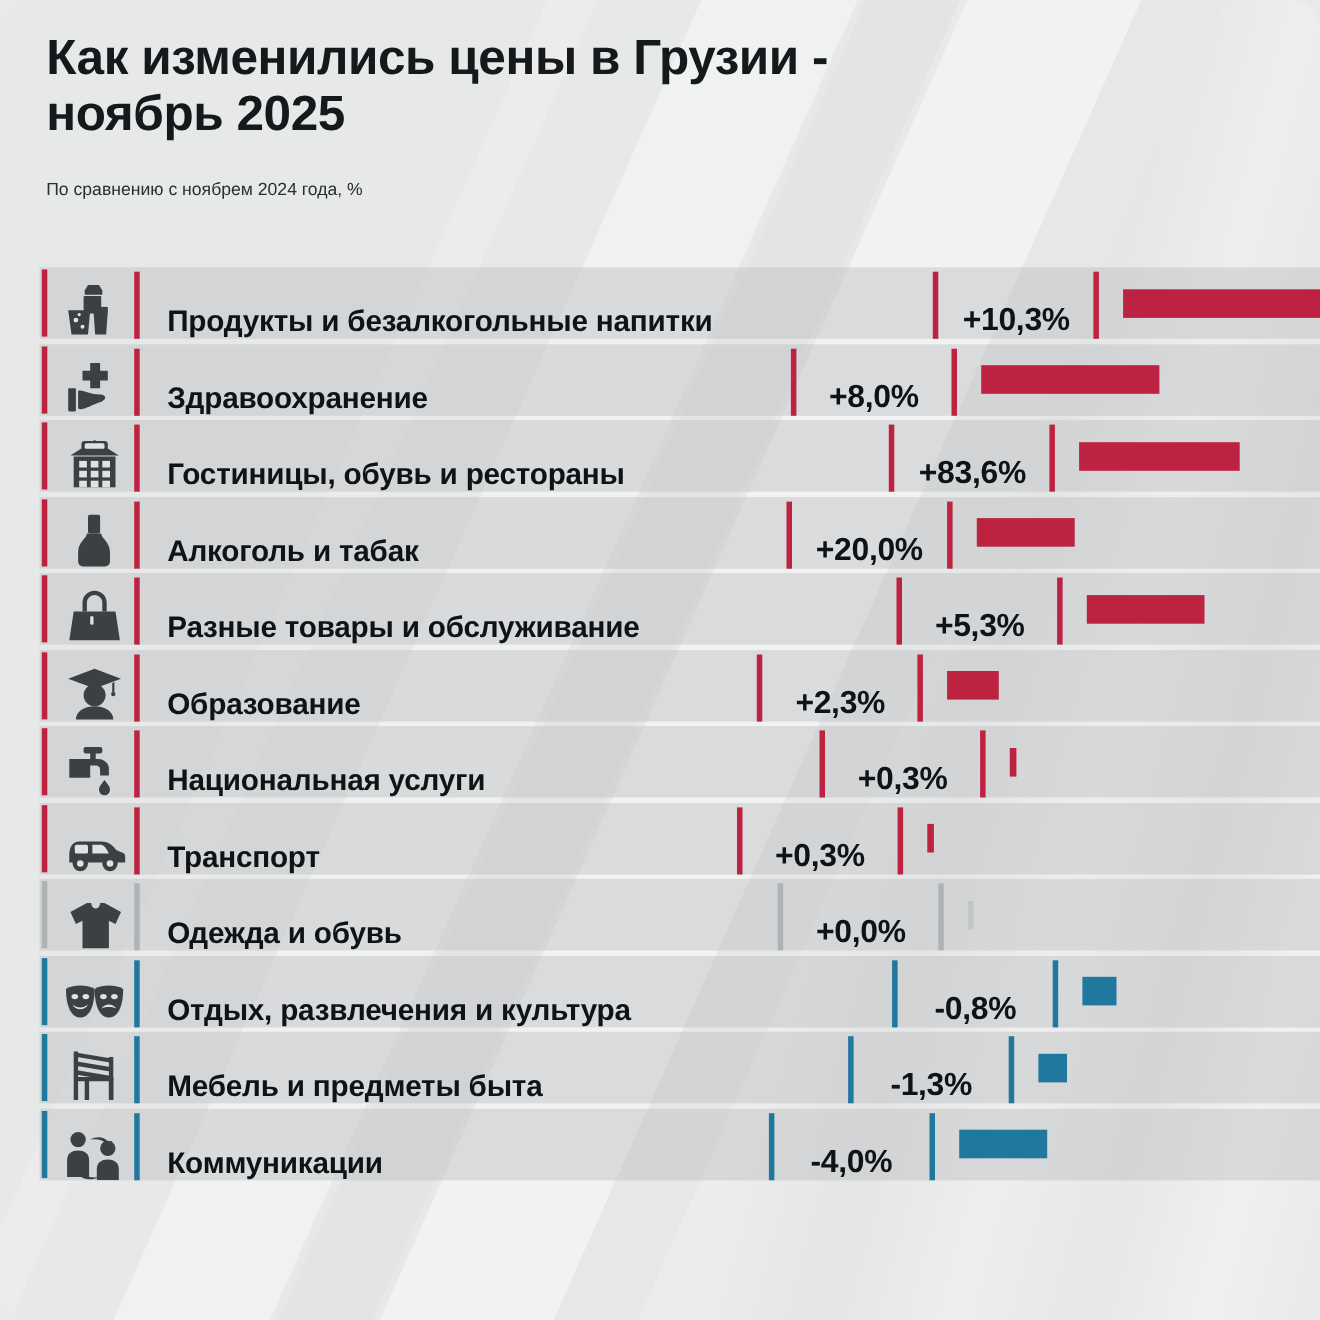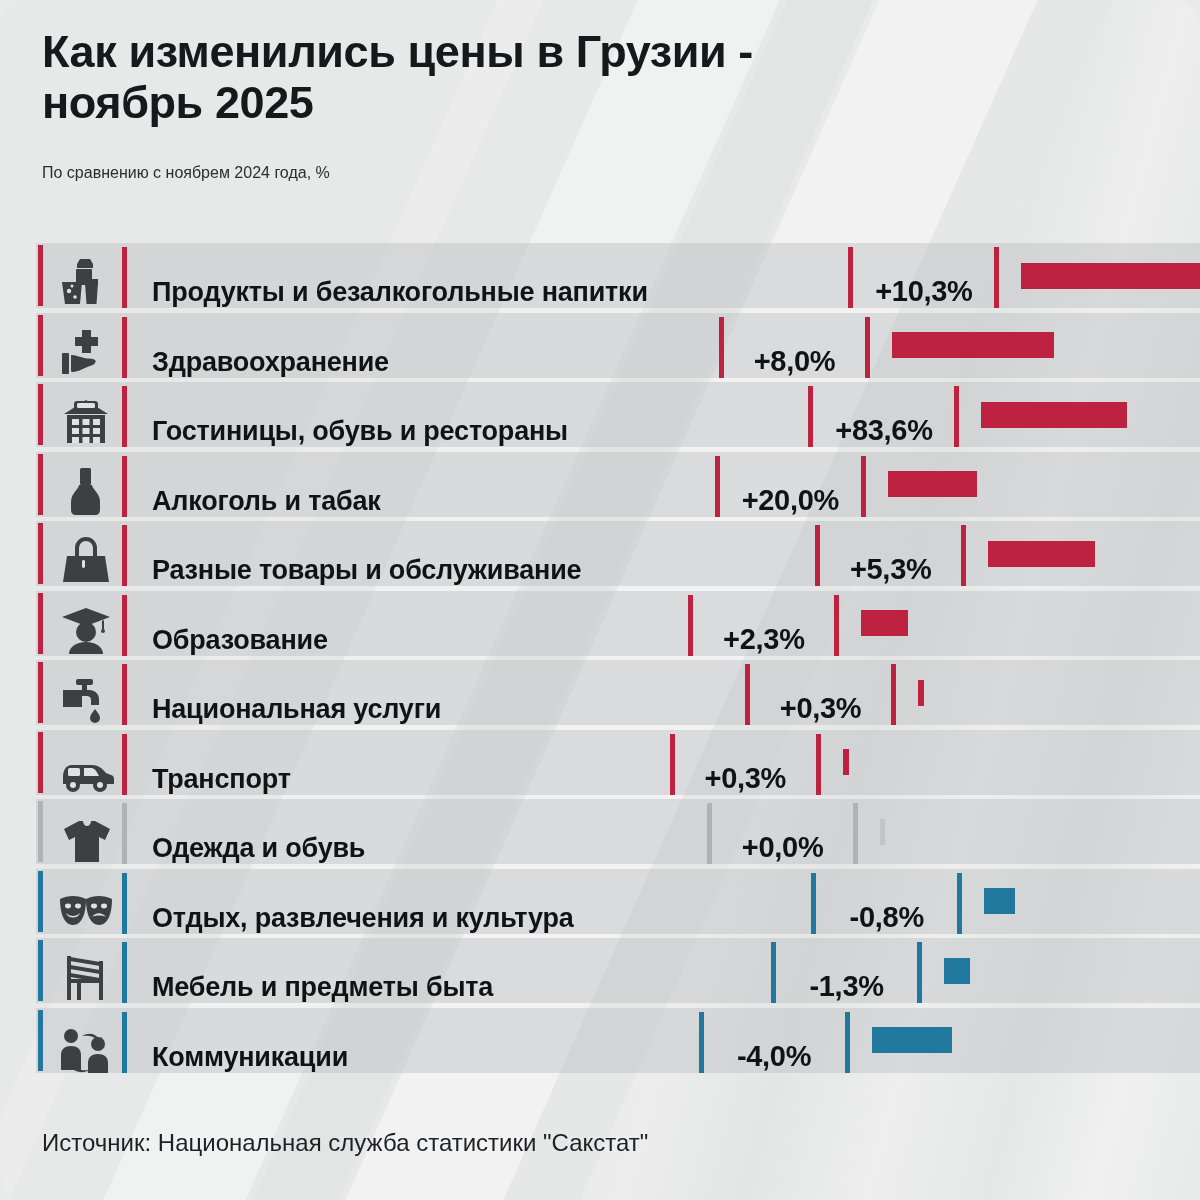--- a/index.html
+++ b/index.html
@@ -355,14 +355,13 @@
         <div class="label">Коммуникации</div>
         <div class="sep" style="background: rgb(33, 120, 159);"></div>
         <div class="value">-4,0%</div>
         <div class="sep" style="background: rgb(33, 120, 159);"></div>
         <div class="barzone">
           <div class="bar" style="width: 80.8px; background: rgb(33, 120, 159);"></div>
         </div>
       </div>
     </div>
 
-  <div class="footer">Источник: Национальная служба статистики "Сакстат"</div>
 </div>
 
 </body></html>

